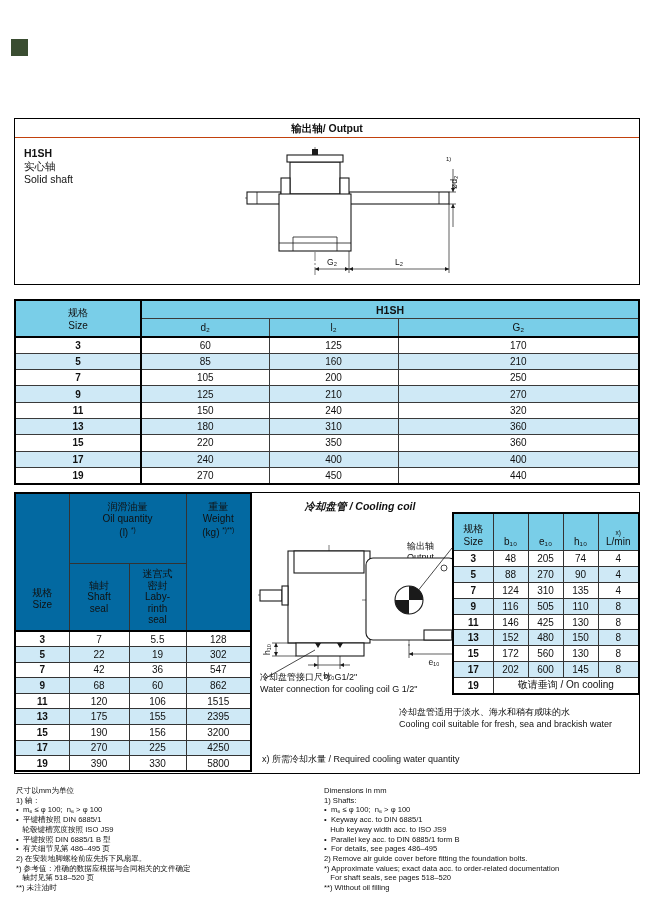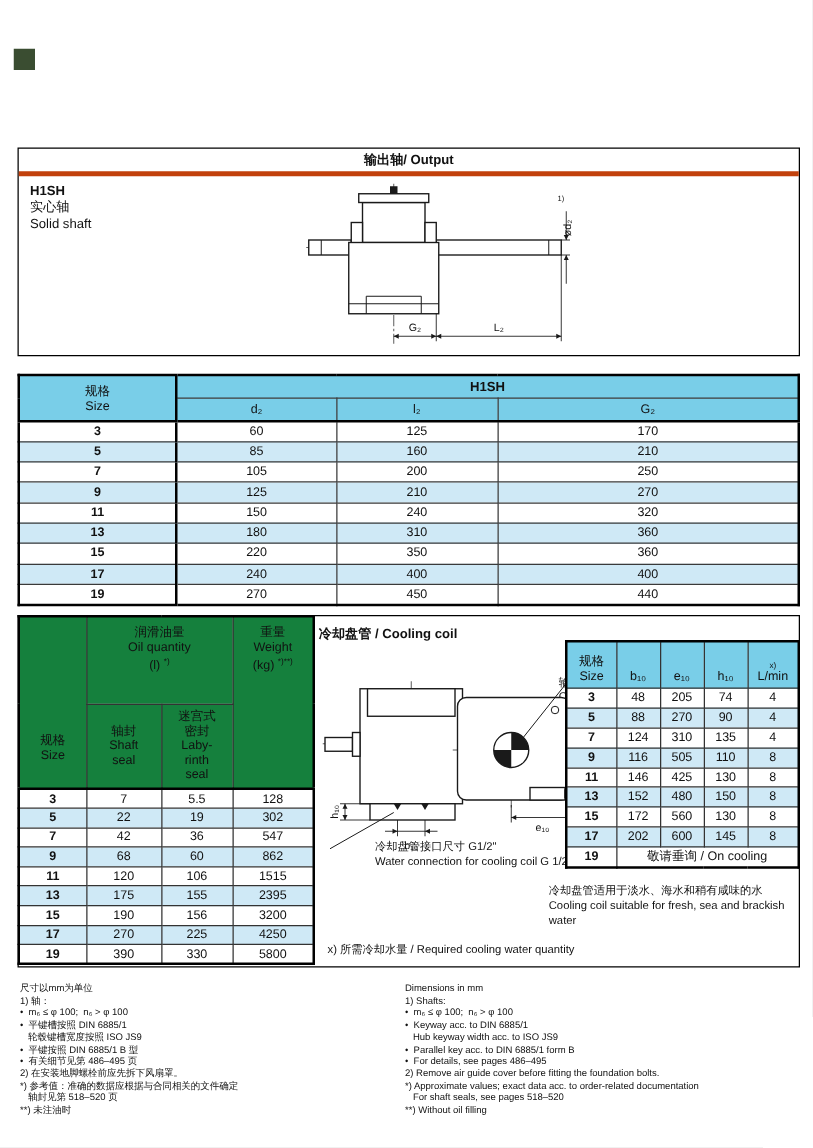--- a/index.html
+++ b/index.html
@@ -1,28 +1,28 @@
 <!DOCTYPE html>
 <html><head>
 <meta charset="utf-8">
 <style>
   html,body{margin:0;padding:0;background:#e8e8e8;}
   .page{position:relative;width:650px;height:918px;background:#ffffff;
         font-family:"Liberation Sans","DejaVu Sans",sans-serif;color:#111;overflow:hidden;}
   .abs{position:absolute;}
-  .preline{white-space:pre-line;margin-left:40px;}
+  .preline{white-space:pre-line;}
   .prewrap{white-space:pre-wrap;}
 
   .corner-tab{left:11px;top:39px;width:17px;height:17px;background:#3a4d31;}
   .title{left:16px;top:78px;font-size:15px;font-weight:400;letter-spacing:.2px;margin:0;}
 
   
   .output-box{left:14px;top:118px;width:626px;height:167px;border:1.5px solid #000;box-sizing:border-box;}
   .output-box-header{height:18px;line-height:18px;text-align:center;font-size:10.5px;font-weight:bold;
-                     border-bottom:4px solid #c2410c;}
+                     border-bottom:1px solid #c2410c;}
   .variant-label{position:absolute;left:9px;top:28px;font-size:10.5px;line-height:13px;}
   .variant-code{font-weight:bold;}
   svg .outline{fill:#fff;stroke:#1a1a1a;stroke-width:1.1;}
   svg .thin{stroke:#1a1a1a;stroke-width:.8;fill:none;}
   svg .cl{stroke:#444;stroke-width:.7;stroke-dasharray:9 2 2 2;fill:none;}
   svg .dim{stroke:#1a1a1a;stroke-width:.7;fill:none;}
   svg text{font-family:"Liberation Sans","DejaVu Sans",sans-serif;font-size:8.5px;fill:#111;}
   svg .note{font-size:6px;}
   svg .arr{fill:#1a1a1a;stroke:none;}
 
@@ -37,32 +37,32 @@
   .main-table td.col-size{border-right:2px solid #000;font-weight:bold;}
   .main-table tbody tr{height:16.3px;}
   .main-table tbody tr:nth-child(even) td{background:#cfe9f6;}
 
   
   .section2{left:14px;top:492px;width:626px;height:282px;border:1.5px solid #000;box-sizing:border-box;}
 
   .oil-table{position:absolute;left:-1px;top:-1px;width:237px;border:2px solid #000;
              font-size:10px;text-align:center;background:#fff;}
   .oil-table th,.oil-table td{border:1.2px solid #333;padding:0;}
-  .oil-table thead th{background:#15803d;font-weight:400;font-size:10px;line-height:11.5px;}
+  .oil-table thead th{background:#0369a1;font-weight:400;font-size:10px;line-height:11.5px;}
   .oil-table thead{border-bottom:2px solid #000;}
   .oil-table tr.hrowA{height:70px;}
   .oil-table tr.hrowB{height:68px;}
   .oil-table th.v-top{vertical-align:top;padding-top:7px;}
   .oil-table th.v-bottom{vertical-align:bottom;padding-bottom:20px;}
   .oil-table tbody tr{height:15.6px;}
   .oil-table tbody tr:nth-child(even) td{background:#cfe9f6;}
   .oil-table td.col-size{font-weight:bold;}
   sup{font-size:6.5px;}
 
-  .cooling-header{left:240px;top:7px;width:210px;font-size:10.5px;font-weight:bold;}
+  .cooling-header{left:240px;top:7px;width:210px;text-align:center;font-size:10.5px;font-weight:bold;font-style:italic;}
   .output-label{left:392px;top:48px;width:60px;font-size:9px;line-height:11px;}
   .connection-note{left:245px;top:178px;font-size:9px;line-height:12px;}
   .suitable-note{left:384px;top:213px;font-size:9px;line-height:12px;}
   .water-note{left:247px;top:260px;font-size:9px;}
 
   .cooling-table{position:absolute;left:437px;top:19px;width:186px;border:2px solid #000;
                  font-size:10px;text-align:center;background:#fff;}
   .cooling-table th,.cooling-table td{border:1px solid #333;padding:0;}
   .cooling-table thead th{background:#79cee8;font-weight:400;height:33px;vertical-align:bottom;padding-bottom:3px;}
   .cooling-table thead{border-bottom:1.5px solid #000;}

